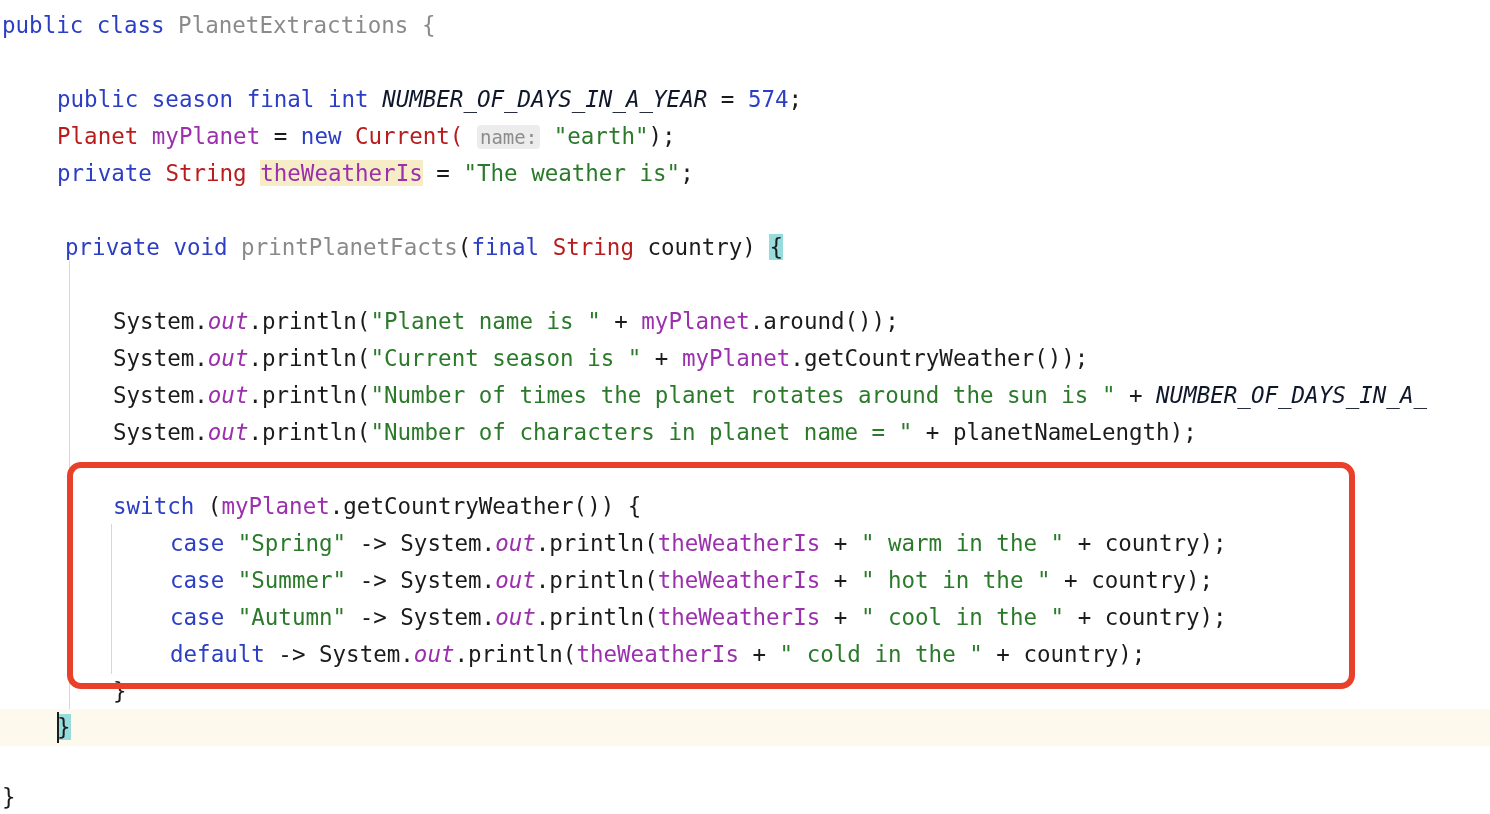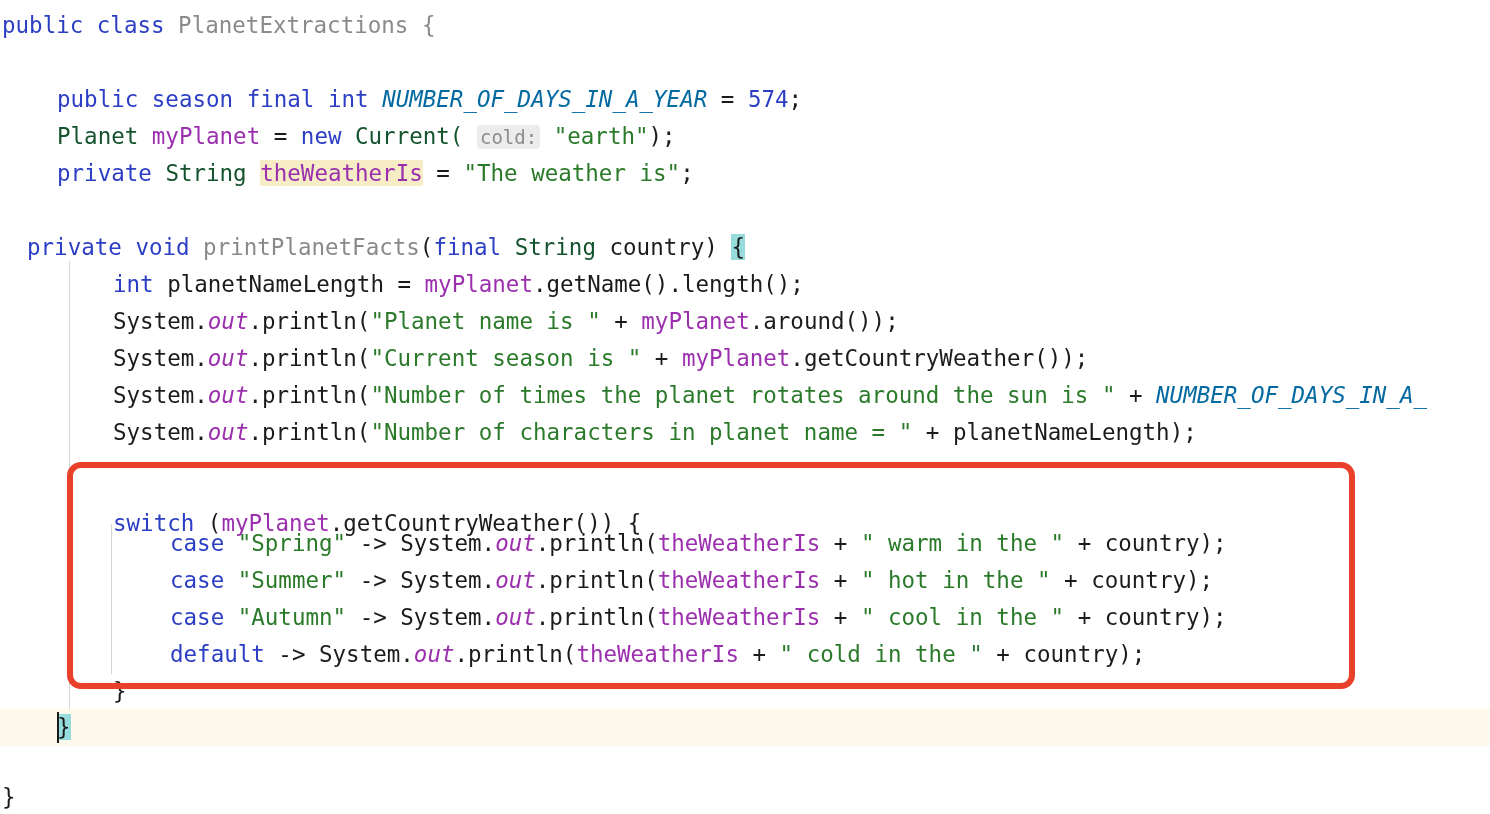--- a/index.html
+++ b/index.html
@@ -62,24 +62,24 @@
   
   .indent-guide {
     position: absolute;
     width: 1px;
     background: #d6d6d6;
     z-index: 1;
   }
 
   
   .kw       { color: #2b3ec4; }          
-  .type     { color: #14532d; }          
+  .type     { color: #b91c1c; }          
   .clsname  { color: #8a8a8a; }          
   .field    { color: #9b2fae; }          
-  .const    { color: #0369a1; font-style: italic; }  
+  .const    { color: #0f172a; font-style: italic; }  
   .statfld  { color: #9b2fae; font-style: italic; }  
   .str      { color: #2a7a2a; }          
   .num      { color: #2b3ec4; }          
   .plain    { color: #1b1b1b; }
 
   
   .ident-hl {
     background: #f6ecc6;
     border-radius: 1px;
   }
@@ -126,37 +126,36 @@
 
     <div class="caret-line-band" style="top:697px;"></div>
 
     <div class="indent-guide" style="left:69px; top:249px; height:448px;"></div>
     <div class="indent-guide" style="left:111px; top:512px; height:150px;"></div>
 
     <div class="line" style="top:-5px;"><span class="txt" style="padding-left:2px;"><span class="kw">public</span> <span class="kw">class</span> <span class="clsname">PlanetExtractions</span> <span class="clsname">{</span></span></div>
 
     <div class="line" style="top:69px;"><span class="txt" style="padding-left:57px;"><span class="kw">public</span> <span class="kw">season</span> <span class="kw">final</span> <span class="kw">int</span> <span class="const">NUMBER_OF_DAYS_IN_A_YEAR</span> <span class="plain">=</span> <span class="num">574</span><span class="plain">;</span></span></div>
 
-    <div class="line" style="top:106px;"><span class="txt" style="padding-left:57px;"><span class="type">Planet</span> <span class="field">myPlanet</span> <span class="plain">=</span> <span class="kw">new</span> <span class="type">Current(</span> <span class="param-hint">cold:</span> <span class="str">"earth"</span><span class="plain">);</span></span></div>
+    <div class="line" style="top:106px;"><span class="txt" style="padding-left:57px;"><span class="type">Planet</span> <span class="field">myPlanet</span> <span class="plain">=</span> <span class="kw">new</span> <span class="type">Current(</span> <span class="param-hint">name:</span> <span class="str">"earth"</span><span class="plain">);</span></span></div>
 
     <div class="line" style="top:143px;"><span class="txt" style="padding-left:57px;"><span class="kw">private</span> <span class="type">String</span> <span class="field ident-hl">theWeatherIs</span> <span class="plain">=</span> <span class="str">"The weather is"</span><span class="plain">;</span></span></div>
 
-    <div class="line" style="top:217px;"><span class="txt" style="padding-left:27px;"><span class="kw">private</span> <span class="kw">void</span> <span class="clsname">printPlanetFacts</span><span class="plain">(</span><span class="kw">final</span> <span class="type">String</span> <span class="plain">country</span><span class="plain">)</span> <span class="plain brace-hl">{</span></span></div>
+    <div class="line" style="top:217px;"><span class="txt" style="padding-left:65px;"><span class="kw">private</span> <span class="kw">void</span> <span class="clsname">printPlanetFacts</span><span class="plain">(</span><span class="kw">final</span> <span class="type">String</span> <span class="plain">country</span><span class="plain">)</span> <span class="plain brace-hl">{</span></span></div>
 
-    <div class="line" style="top:254px;"><span class="txt" style="padding-left:113px;"><span class="kw">int</span> <span class="plain">planetNameLength</span> <span class="plain">=</span> <span class="field">myPlanet</span><span class="plain">.getName().length();</span></span></div>
 
     <div class="line" style="top:291px;"><span class="txt" style="padding-left:113px;"><span class="plain">System.</span><span class="statfld">out</span><span class="plain">.println(</span><span class="str">"Planet name is "</span><span class="plain"> + </span><span class="field">myPlanet</span><span class="plain">.around());</span></span></div>
 
     <div class="line" style="top:328px;"><span class="txt" style="padding-left:113px;"><span class="plain">System.</span><span class="statfld">out</span><span class="plain">.println(</span><span class="str">"Current season is "</span><span class="plain"> + </span><span class="field">myPlanet</span><span class="plain">.getCountryWeather());</span></span></div>
 
     <div class="line" style="top:365px;"><span class="txt" style="padding-left:113px;"><span class="plain">System.</span><span class="statfld">out</span><span class="plain">.println(</span><span class="str">"Number of times the planet rotates around the sun is "</span><span class="plain"> + </span><span class="const">NUMBER_OF_DAYS_IN_A_</span></span></div>
 
     <div class="line" style="top:402px;"><span class="txt" style="padding-left:113px;"><span class="plain">System.</span><span class="statfld">out</span><span class="plain">.println(</span><span class="str">"Number of characters in planet name = "</span><span class="plain"> + </span><span class="plain">planetNameLength</span><span class="plain">);</span></span></div>
 
-    <div class="line" style="top:476px;"><span class="txt" style="padding-left:113px;margin-top:17px;"><span class="kw">switch</span><span class="plain"> (</span><span class="field">myPlanet</span><span class="plain">.getCountryWeather()) {</span></span></div>
+    <div class="line" style="top:476px;"><span class="txt" style="padding-left:113px;"><span class="kw">switch</span><span class="plain"> (</span><span class="field">myPlanet</span><span class="plain">.getCountryWeather()) {</span></span></div>
 
     <div class="line" style="top:513px;"><span class="txt" style="padding-left:170px;"><span class="kw">case</span> <span class="str">"Spring"</span><span class="plain"> -&gt; </span><span class="plain">System.</span><span class="statfld">out</span><span class="plain">.println(</span><span class="field">theWeatherIs</span><span class="plain"> + </span><span class="str">" warm in the "</span><span class="plain"> + </span><span class="plain">country</span><span class="plain">);</span></span></div>
 
     <div class="line" style="top:550px;"><span class="txt" style="padding-left:170px;"><span class="kw">case</span> <span class="str">"Summer"</span><span class="plain"> -&gt; </span><span class="plain">System.</span><span class="statfld">out</span><span class="plain">.println(</span><span class="field">theWeatherIs</span><span class="plain"> + </span><span class="str">" hot in the "</span><span class="plain"> + </span><span class="plain">country</span><span class="plain">);</span></span></div>
 
     <div class="line" style="top:587px;"><span class="txt" style="padding-left:170px;"><span class="kw">case</span> <span class="str">"Autumn"</span><span class="plain"> -&gt; </span><span class="plain">System.</span><span class="statfld">out</span><span class="plain">.println(</span><span class="field">theWeatherIs</span><span class="plain"> + </span><span class="str">" cool in the "</span><span class="plain"> + </span><span class="plain">country</span><span class="plain">);</span></span></div>
 
     <div class="line" style="top:624px;"><span class="txt" style="padding-left:170px;"><span class="kw">default</span><span class="plain"> -&gt; </span><span class="plain">System.</span><span class="statfld">out</span><span class="plain">.println(</span><span class="field">theWeatherIs</span><span class="plain"> + </span><span class="str">" cold in the "</span><span class="plain"> + </span><span class="plain">country</span><span class="plain">);</span></span></div>
 
     <div class="line" style="top:661px;"><span class="txt" style="padding-left:113px;"><span class="plain">}</span></span></div>

